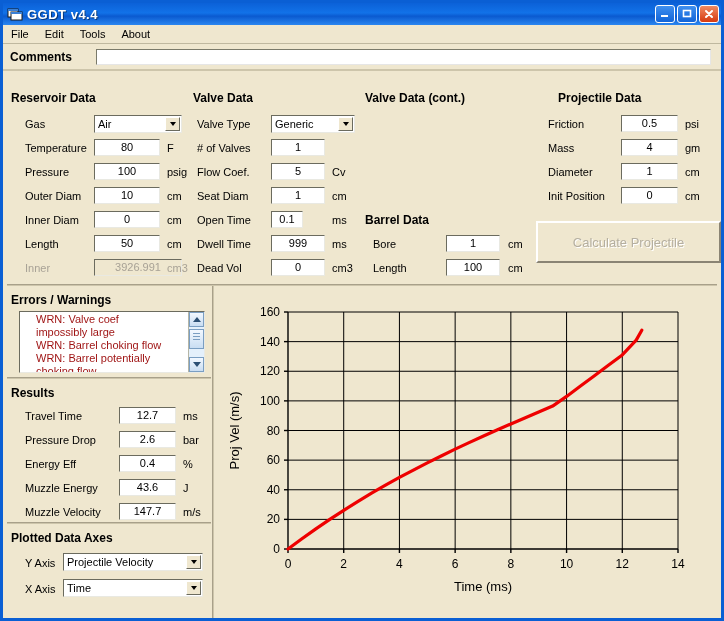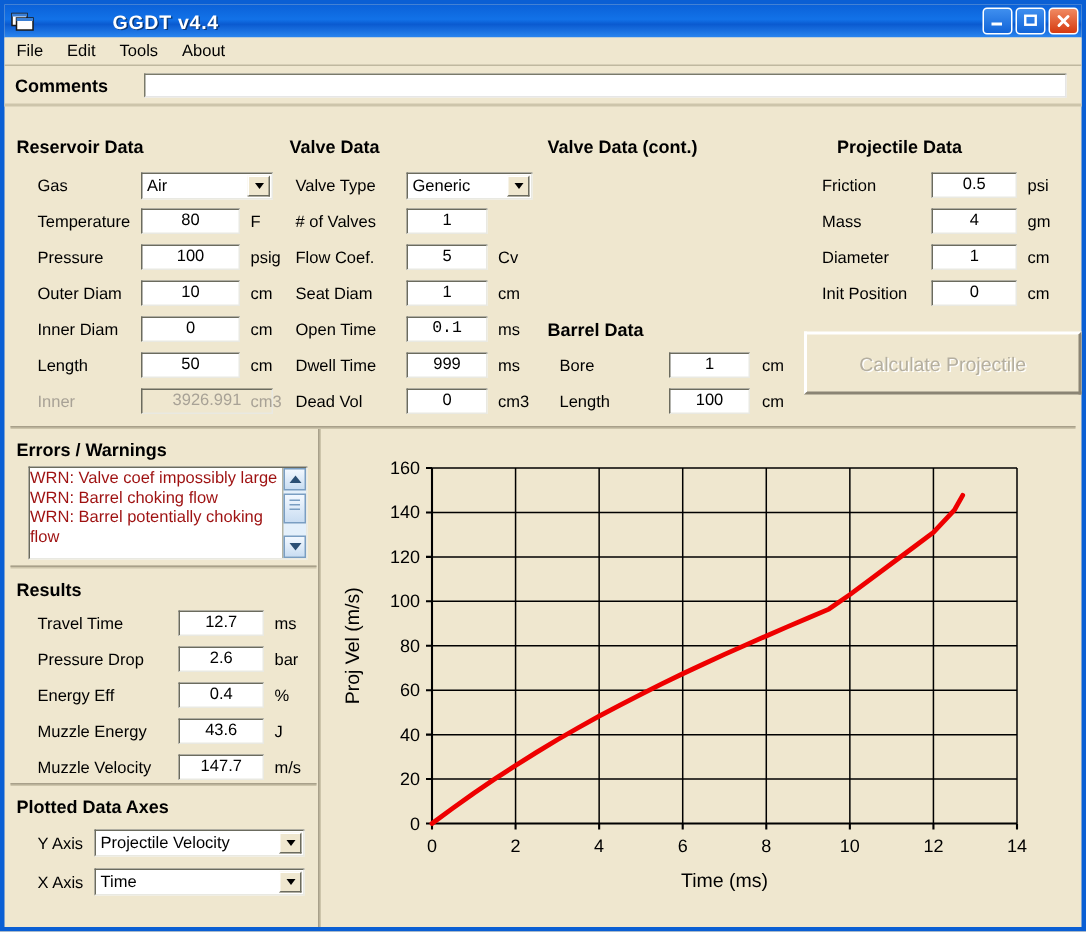--- a/index.html
+++ b/index.html
@@ -14,21 +14,21 @@
     width: 724px; height: 621px;
     box-sizing: border-box;
     border: 3px solid #0a5fd4;
     background: #efe7cf;
   }
   
   #titlebar {
     position: absolute; left: 0; top: 0;
     width: 718px; height: 22px;
     background: linear-gradient(to bottom, #0b61d8 0%, #1272e8 45%, #0a5ad0 60%, #2a86f0 100%);
-    display: flex; align-items: center; gap: 48px;
+    display: flex; align-items: center;
   }
   #title-icon {
     width: 16px; height: 14px; margin-left: 4px; margin-right: 4px;
     position: relative;
   }
   #title-text {
     color: #ffffff; font-size: 13px; font-weight: bold;
     letter-spacing: 0.5px;
     text-shadow: 1px 1px 0 rgba(0,0,0,0.45);
   }
@@ -162,21 +162,21 @@
     background: #ffffff;
     border: 1px solid;
     border-color: #6b6b5e #e9e9e2 #e9e9e2 #6b6b5e;
     box-sizing: border-box;
     overflow: hidden;
   }
   #warn-list {
     position: absolute; left: 0; top: 0; right: 17px;
     font-size: 11px; color: #9e1111;
     line-height: 13px;
-    padding: 1px 0;
+    padding: 1px 16px;
   }
   #warn-scroll {
     position: absolute; right: 0; top: 0;
     width: 16px; height: 60px;
     background: #e4f0fb;
     border-left: 1px solid #b5b5a5;
     box-sizing: border-box;
   }
   .sb-btn {
     position: absolute; left: 0; width: 15px; height: 15px;
@@ -312,21 +312,21 @@
 
   <div class="fld-label" style="left:194px; top:163px;">Flow Coef.</div>
   <div class="tbox" style="left:268px; top:160px; width:54px;">5</div>
   <div class="unit" style="left:329px; top:163px;">Cv</div>
 
   <div class="fld-label" style="left:194px; top:187px;">Seat Diam</div>
   <div class="tbox" style="left:268px; top:184px; width:54px;">1</div>
   <div class="unit" style="left:329px; top:187px;">cm</div>
 
   <div class="fld-label" style="left:194px; top:211px;">Open Time</div>
-  <div class="tbox" style="left:268px; top:208px; width:54px;font-family:Liberation Mono, monospace;">0.1</div>
+  <div class="tbox" style="left:268px; top:208px; width:32px;">0.1</div>
   <div class="unit" style="left:329px; top:211px;">ms</div>
 
   <div class="fld-label" style="left:194px; top:235px;">Dwell Time</div>
   <div class="tbox" style="left:268px; top:232px; width:54px;">999</div>
   <div class="unit" style="left:329px; top:235px;">ms</div>
 
   <div class="fld-label" style="left:194px; top:259px;">Dead Vol</div>
   <div class="tbox" style="left:268px; top:256px; width:54px;">0</div>
   <div class="unit" style="left:329px; top:259px;">cm3</div>
 

